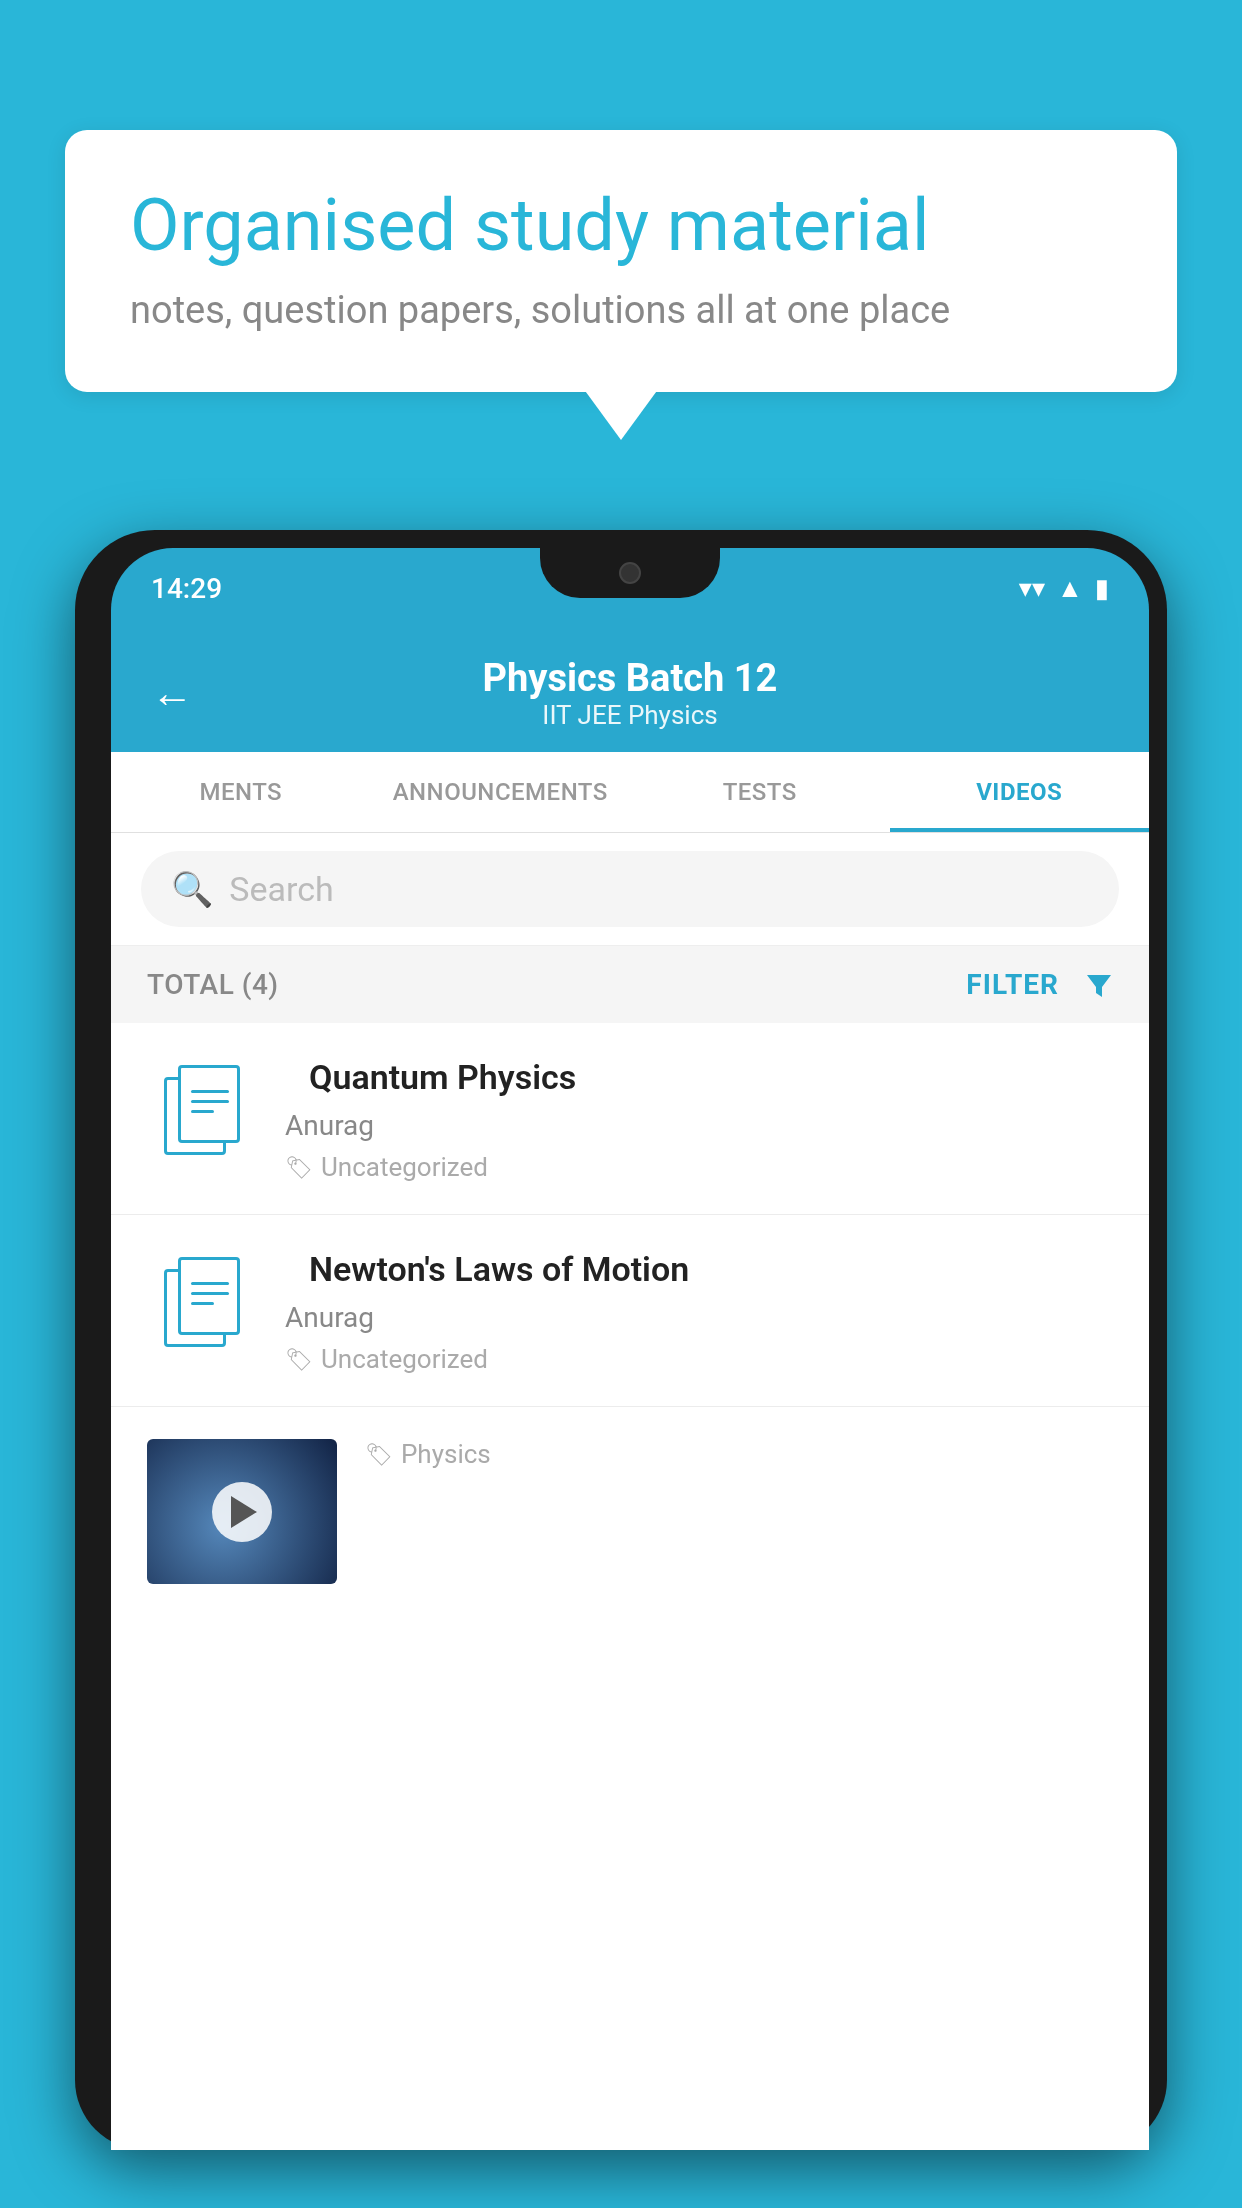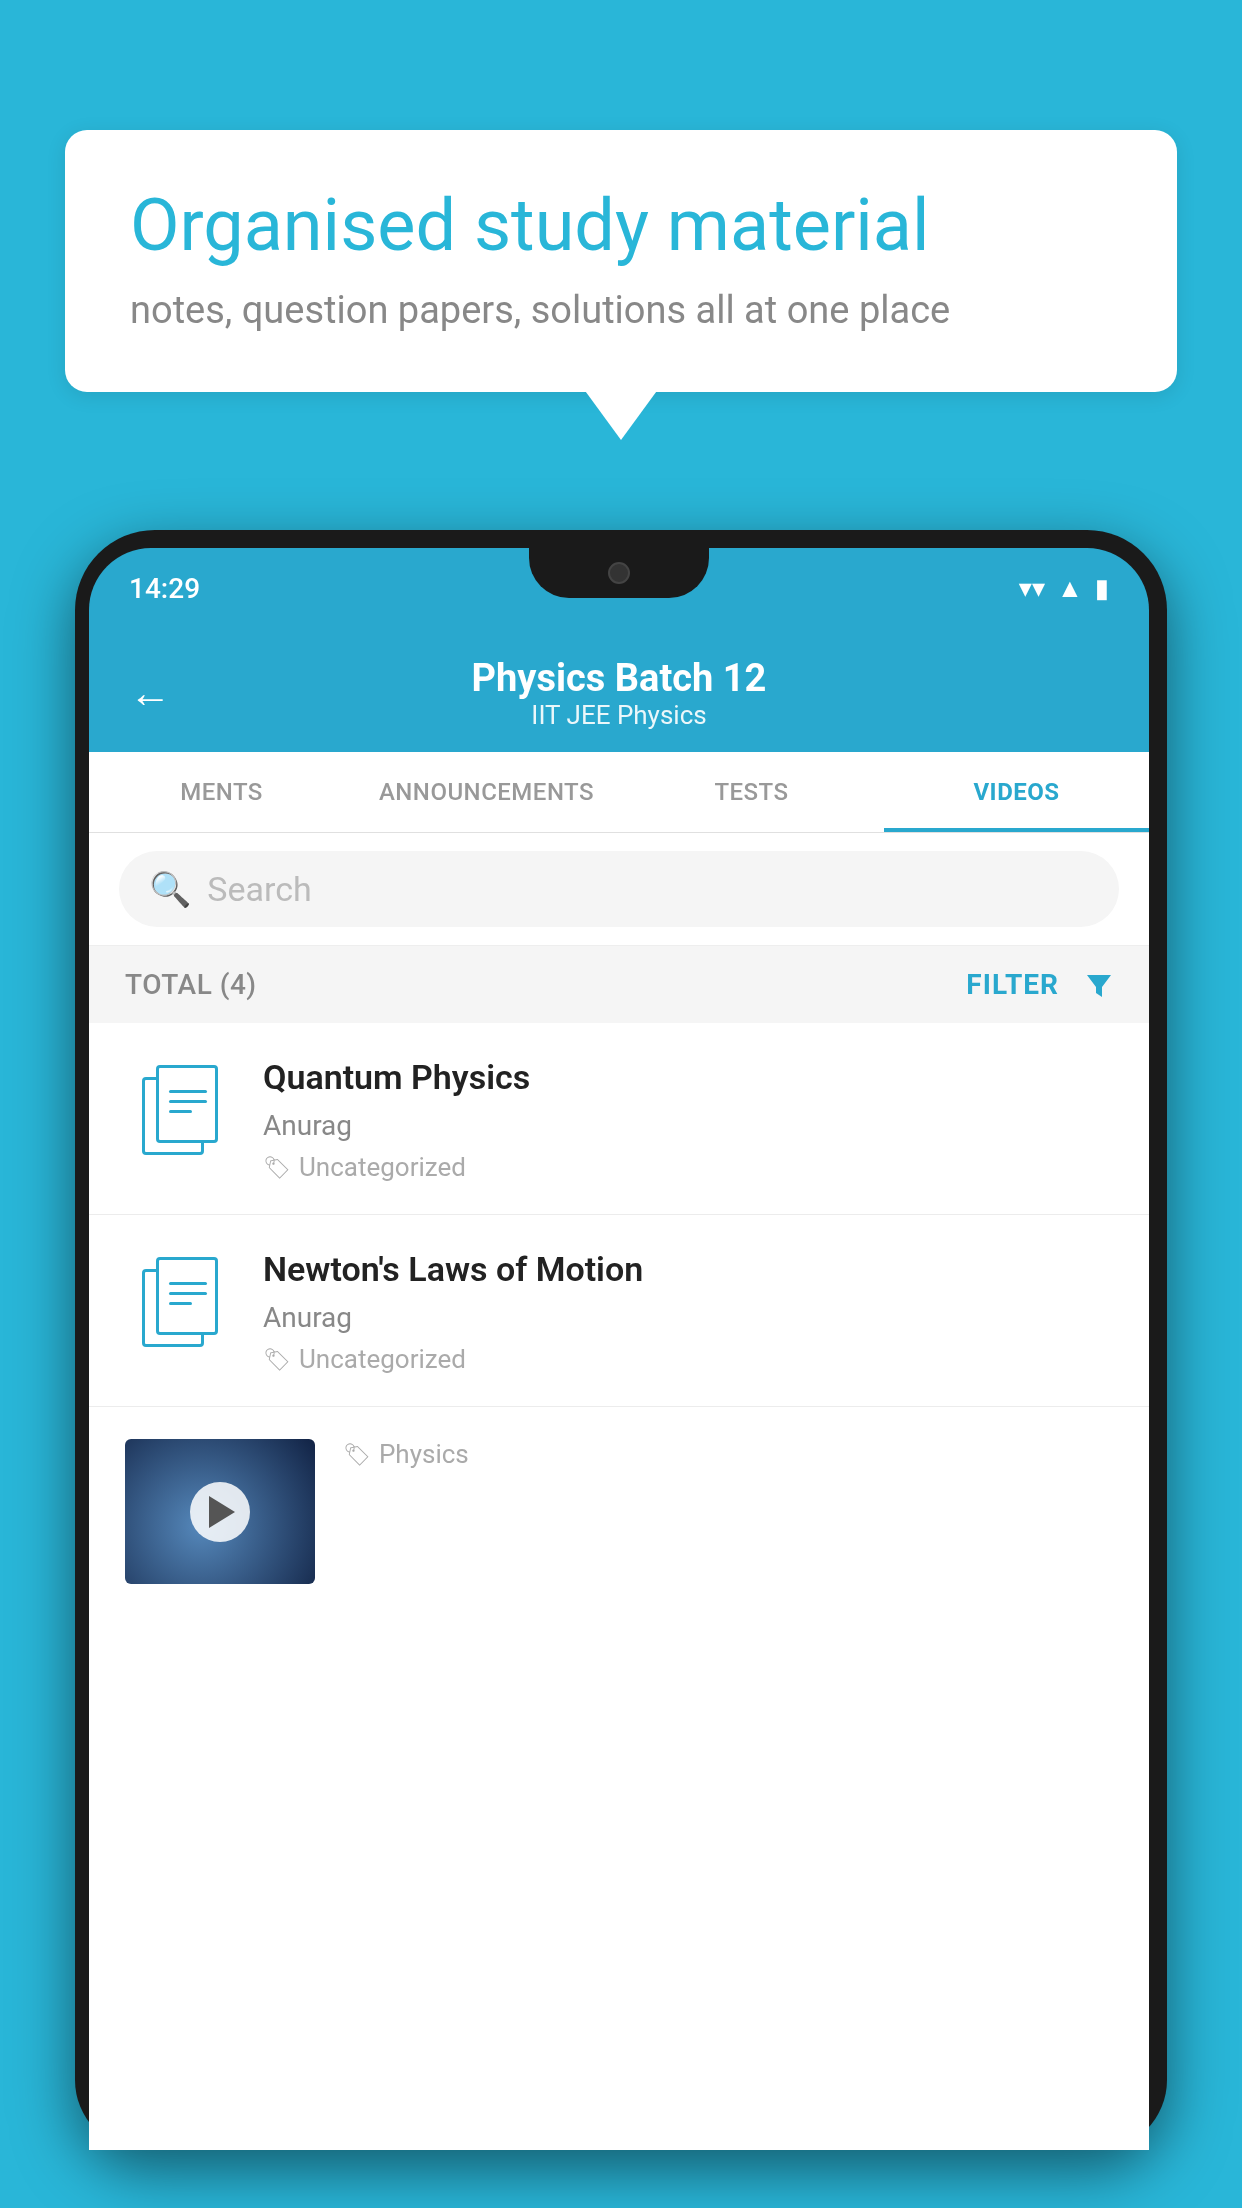--- a/index.html
+++ b/index.html
@@ -61,21 +61,21 @@
       position: absolute;
       top: 530px;
       left: 75px;
       right: 75px;
       bottom: 0;
     }
 
     .phone-outer {
       background: #1a1a1a;
       border-radius: 80px 80px 70px 70px;
-      padding: 18px 18px 0 14px;
+      padding: 18px 18px 0 36px;
       width: 100%;
       height: 1620px;
       position: relative;
       box-shadow: 0 20px 60px rgba(0,0,0,0.5);
     }
 
     
     .phone-top {
       background: #29a8ce;
       height: 80px;
@@ -356,20 +356,21 @@
     .video-info {
       flex: 1;
     }
 
     .video-title {
       font-size: 34px;
       font-weight: 600;
       color: #222;
       margin-bottom: 10px;
       line-height: 1.3;
+      margin-left: 24px;
     }
 
     .video-author {
       font-size: 28px;
       color: #888;
       margin-bottom: 10px;
     }
 
     .video-tag {
       display: flex;

